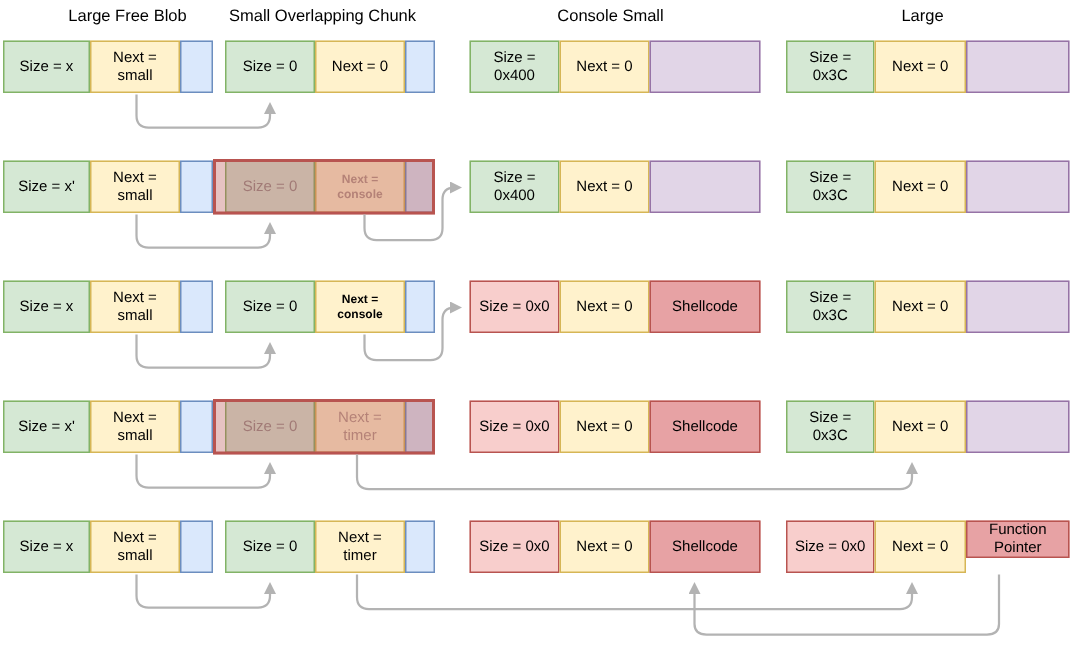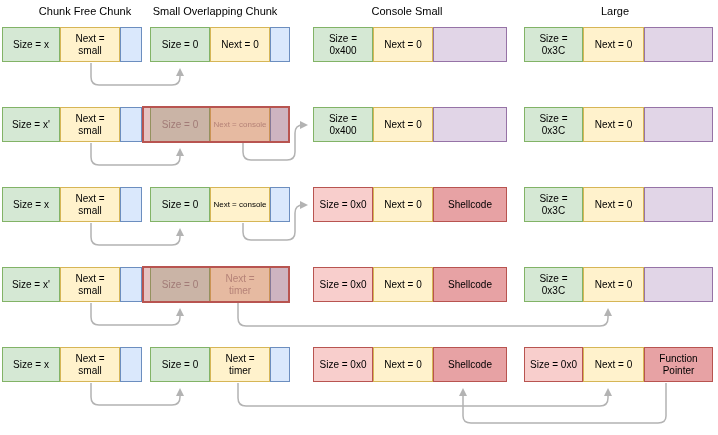--- a/index.html
+++ b/index.html
@@ -2,29 +2,29 @@
 <html><head>
 <meta charset="utf-8">
 <style>
   html,body{margin:0;padding:0;background:#ffffff;}
   body{width:718px;height:435px;position:relative;font-family:"Liberation Sans",sans-serif;}
   #canvas{position:absolute;left:0;top:0;width:718px;height:435px;overflow:hidden;background:#ffffff;}
   .hdr{position:absolute;top:5px;transform:translateX(-50%);font-size:11px;color:#000;white-space:nowrap;}
   .hdr.h1{left:85px;} .hdr.h2{left:215px;} .hdr.h3{left:407px;} .hdr.h4{left:615px;}
   .cell{position:absolute;box-sizing:border-box;border:1px solid #000;display:flex;align-items:center;
         justify-content:center;text-align:center;font-size:10px;line-height:1.2;color:#000;padding:0 2px;}
-  .cell.sm{font-size:8px;}
+  .cell.sm{font-size:8px;font-weight:bold;}
   .overlay{position:absolute;box-sizing:border-box;border:2px solid #b85450;}
   #arrows{position:absolute;left:0;top:0;pointer-events:none;}
 </style>
 </head>
 <body>
 
 <div id="canvas">
-  <div class="hdr h1">Chunk Free Chunk</div>
+  <div class="hdr h1">Large Free Blob</div>
   <div class="hdr h2">Small Overlapping Chunk</div>
   <div class="hdr h3">Console Small</div>
   <div class="hdr h4">Large</div>
 
   <div id="cell-layer">
       <div class="cell" style="left: 2px; top: 27px; width: 58px; height: 35px; background: rgb(213, 232, 212); border-color: rgb(130, 179, 102);">Size = x</div>
       <div class="cell" style="left: 60px; top: 27px; width: 60px; height: 35px; background: rgb(255, 242, 204); border-color: rgb(214, 182, 86);">Next = small</div>
       <div class="cell" style="left: 120px; top: 27px; width: 22px; height: 35px; background: rgb(218, 232, 252); border-color: rgb(108, 142, 191);"></div>
       <div class="cell" style="left: 150px; top: 27px; width: 60px; height: 35px; background: rgb(213, 232, 212); border-color: rgb(130, 179, 102);">Size = 0</div>
       <div class="cell" style="left: 210px; top: 27px; width: 60px; height: 35px; background: rgb(255, 242, 204); border-color: rgb(214, 182, 86);">Next = 0</div>
@@ -77,21 +77,21 @@
       <div class="cell" style="left: 60px; top: 347px; width: 60px; height: 35px; background: rgb(255, 242, 204); border-color: rgb(214, 182, 86);">Next = small</div>
       <div class="cell" style="left: 120px; top: 347px; width: 22px; height: 35px; background: rgb(218, 232, 252); border-color: rgb(108, 142, 191);"></div>
       <div class="cell" style="left: 150px; top: 347px; width: 60px; height: 35px; background: rgb(213, 232, 212); border-color: rgb(130, 179, 102);">Size = 0</div>
       <div class="cell" style="left: 210px; top: 347px; width: 60px; height: 35px; background: rgb(255, 242, 204); border-color: rgb(214, 182, 86);">Next = timer</div>
       <div class="cell" style="left: 270px; top: 347px; width: 20px; height: 35px; background: rgb(218, 232, 252); border-color: rgb(108, 142, 191);"></div>
       <div class="cell" style="left: 313px; top: 347px; width: 60px; height: 35px; background: rgb(248, 206, 204); border-color: rgb(184, 84, 80);">Size = 0x0</div>
       <div class="cell" style="left: 373px; top: 347px; width: 60px; height: 35px; background: rgb(255, 242, 204); border-color: rgb(214, 182, 86);">Next = 0</div>
       <div class="cell" style="left: 433px; top: 347px; width: 74px; height: 35px; background: rgb(231, 162, 164); border-color: rgb(184, 84, 80);">Shellcode</div>
       <div class="cell" style="left: 524px; top: 347px; width: 59px; height: 35px; background: rgb(248, 206, 204); border-color: rgb(184, 84, 80);">Size = 0x0</div>
       <div class="cell" style="left: 583px; top: 347px; width: 61px; height: 35px; background: rgb(255, 242, 204); border-color: rgb(214, 182, 86);">Next = 0</div>
-      <div class="cell" style="left: 644px; top: 347px; width: 69px; height: 35px; background: rgb(231, 162, 164); border-color: rgb(184, 84, 80);">Function Pointer</div>
+      <div class="cell" style="left: 644px; top: 347px; width: 69px; height: 25px; background: rgb(231, 162, 164); border-color: rgb(184, 84, 80);">Function Pointer</div>
     </div>
 
   <svg id="arrows" width="718" height="435" viewBox="0 0 718 435">
     <defs>
       <marker id="ah" markerUnits="userSpaceOnUse" markerWidth="10" markerHeight="10" refX="6" refY="4" orient="auto">
         <path d="M0,0 L8,4 L0,8 Z" fill="#b3b3b3"></path>
       </marker>
     </defs>
     <g id="arrow-layer">
         <path d="M 91 63 L 91 77 Q 91 85 99 85 L 172 85 Q 180 85 180 77 L 180 70" fill="none" stroke="#b3b3b3" stroke-width="1.5" marker-end="url(#ah)"></path>

